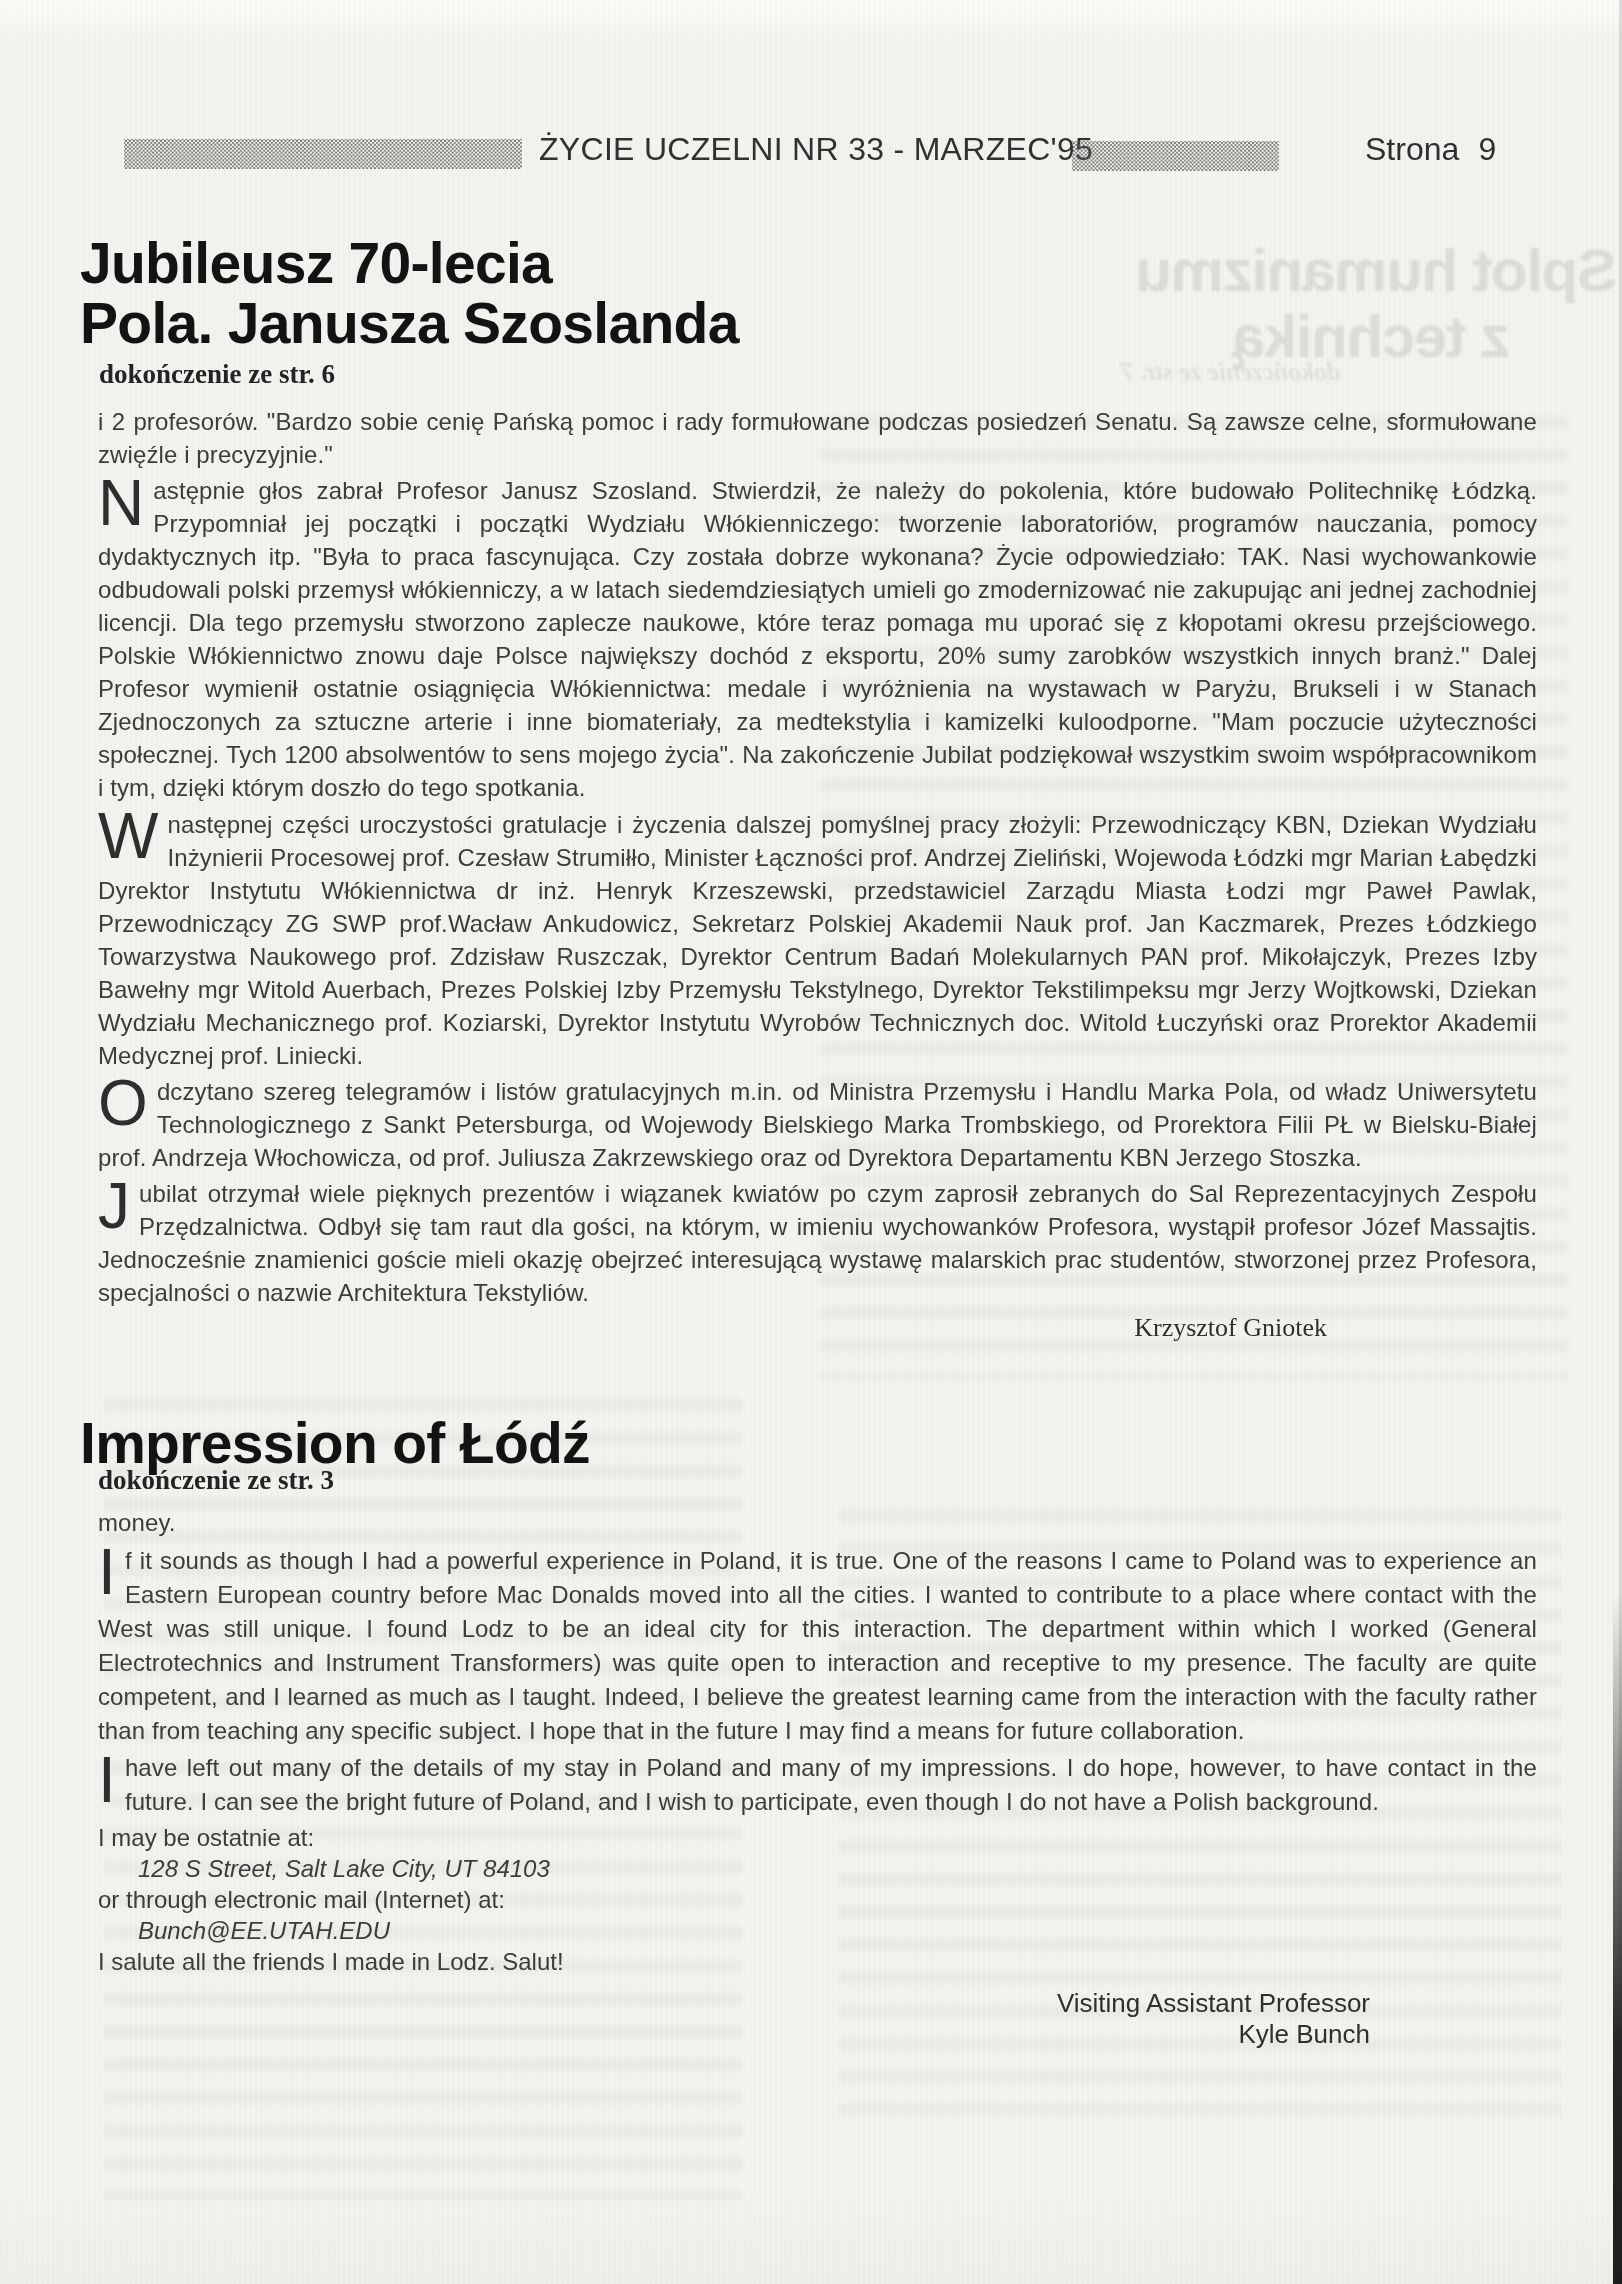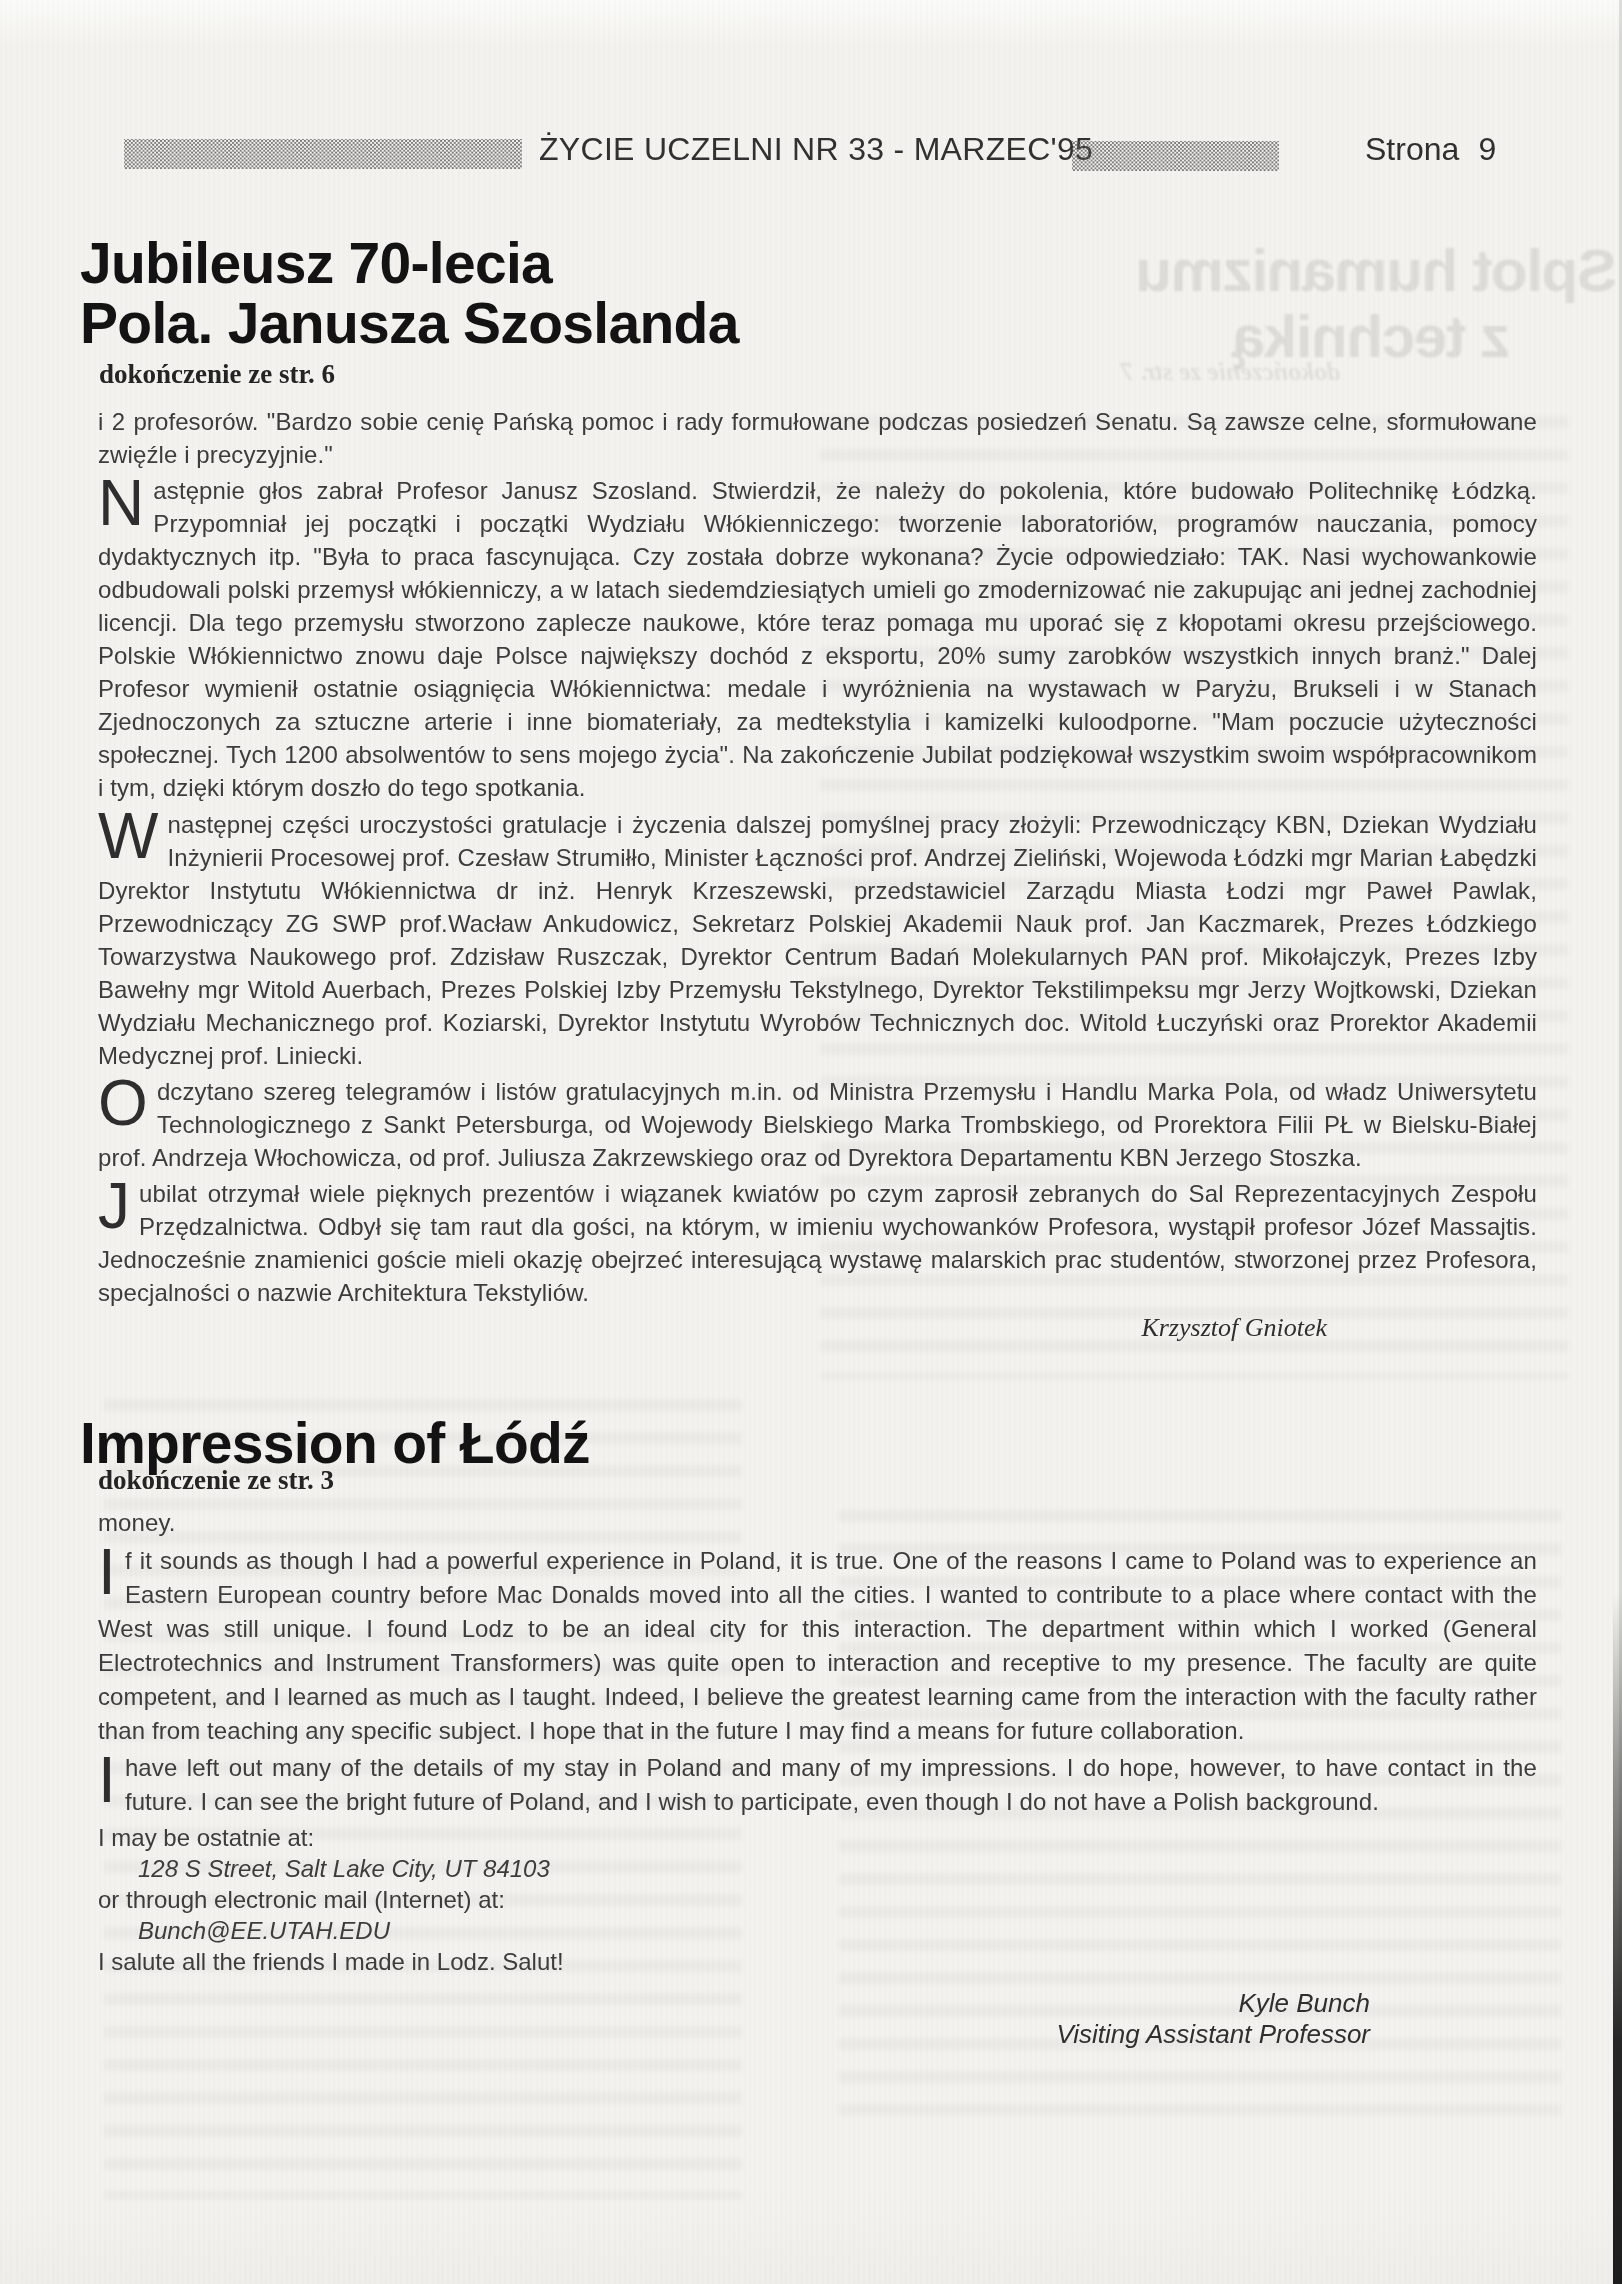--- a/index.html
+++ b/index.html
@@ -65,21 +65,21 @@
   .body-par{
     text-align:justify;font-size:24px;line-height:33px;color:#3c3c3c;
     margin:0 0 3.3px 0;letter-spacing:0.1px;
   }
   .a2 .body-par{line-height:34px;}
   .dropcap{
     float:left;font-size:64px;line-height:52px;padding:2.6px 9px 0 0;
     font-weight:400;color:#2e2e2e;
   }
   .sig{
-    text-align:right;font-style:italic;font-size:26px;color:#2f2f2f;margin-top:3.9px;
+    text-align:right;font-size:26px;color:#2f2f2f;margin-top:3.9px;
   }
   .sig-serif{font-family:"Liberation Serif",serif;}
   .contact-line{font-size:24px;line-height:31px;color:#3c3c3c;}
   .indent{padding-left:40px;font-style:italic;}
   .scan-edge{
     right:0;top:1594px;width:9px;height:690px;
     background:linear-gradient(180deg,rgba(38,38,38,0) 0%,rgba(38,38,38,.5) 28%,#262626 65%,#1d1d1d 100%);
   }
   .scan-edge-soft{
     right:0;top:0;width:3.3px;height:2284px;background:rgba(60,60,60,.15);
@@ -125,21 +125,21 @@
     <div class="cont-note" style="margin-bottom:10.4px;">dokończenie ze str. 3</div>
     <p class="body-par">money.</p>
     <p class="body-par"><span class="dropcap">I</span><span>f it sounds as though I had a powerful experience in Poland, it is true. One of the reasons I came to Poland was to experience an Eastern European country before Mac Donalds moved into all the cities. I wanted to contribute to a place where contact with the West was still unique. I found Lodz to be an ideal city for this interaction. The department within which I worked (General Electrotechnics and Instrument Transformers) was quite open to interaction and receptive to my presence. The faculty are quite competent, and I learned as much as I taught. Indeed, I believe the greatest learning came from the interaction with the faculty rather than from teaching any specific subject. I hope that in the future I may find a means for future collaboration.</span></p>
     <p class="body-par"><span class="dropcap">I</span><span>have left out many of the details of my stay in Poland and many of my impressions. I do hope, however, to have contact in the future. I can see the bright future of Poland, and I wish to participate, even though I do not have a Polish background.</span></p>
     <div class="contact-line">I may be ostatnie at:</div>
     <div class="contact-line indent">128 S Street,  Salt Lake City, UT 84103</div>
     <div class="contact-line">or through electronic mail (Internet) at:</div>
     <div class="contact-line indent">Bunch@EE.UTAH.EDU</div>
     <div class="contact-line">I salute all the friends I made in Lodz. Salut!</div>
     <div class="sig" style="padding-right:167px;margin-top:10.4px;">
+      <div>Visiting Assistant Professor</div>
       <div>Kyle Bunch</div>
-      <div>Visiting Assistant Professor</div>
     </div>
   </div>
 
   <div class="abs scan-edge-soft"></div>
   <div class="abs scan-edge"></div>
 </div>
 
 
 </body></html>

